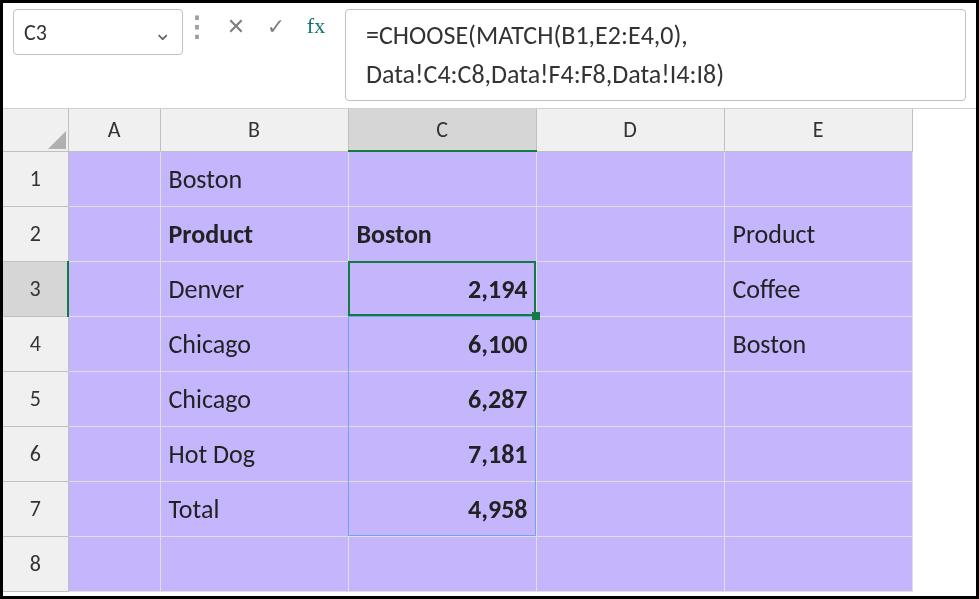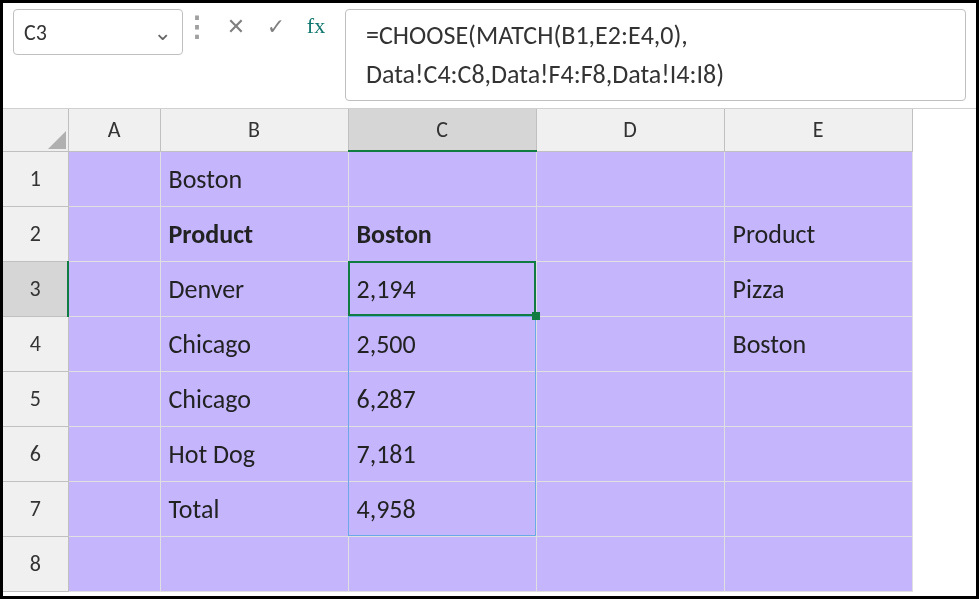--- a/index.html
+++ b/index.html
@@ -139,20 +139,22 @@
       height: 55px;
       vertical-align: middle;
       background: #c4b5fd;
       white-space: nowrap;
       overflow: hidden;
     }
     td.cell.bold {
       font-weight: bold;
     }
     td.cell.right {
+      text-align: right;
+      font-weight: bold;
     }
     .col-A { width: 92px; }
     .col-B { width: 188px; }
     .col-C { width: 188px; }
     .col-D { width: 188px; }
     .col-E { width: 188px; }
     .selection-border {
       position: absolute;
       border: 2px solid #107c41;
       pointer-events: none;
@@ -216,27 +218,27 @@
       <td class="cell col-C bold">Boston</td>
       <td class="cell col-D"></td>
       <td class="cell col-E">Product</td>
     </tr>
     <tr>
       <th class="row-header active">3</th>
       <td class="cell col-A"></td>
       <td class="cell col-B">Denver</td>
       <td class="cell col-C right">2,194</td>
       <td class="cell col-D"></td>
-      <td class="cell col-E">Pizza</td>
+      <td class="cell col-E">Coffee</td>
     </tr>
     <tr>
       <th class="row-header">4</th>
       <td class="cell col-A"></td>
       <td class="cell col-B">Chicago</td>
-      <td class="cell col-C right">2,500</td>
+      <td class="cell col-C right">6,100</td>
       <td class="cell col-D"></td>
       <td class="cell col-E">Boston</td>
     </tr>
     <tr>
       <th class="row-header">5</th>
       <td class="cell col-A"></td>
       <td class="cell col-B">Chicago</td>
       <td class="cell col-C right">6,287</td>
       <td class="cell col-D"></td>
       <td class="cell col-E"></td>

